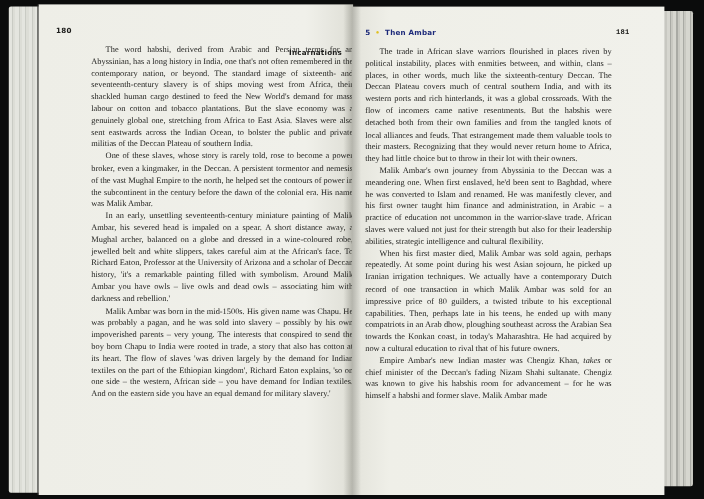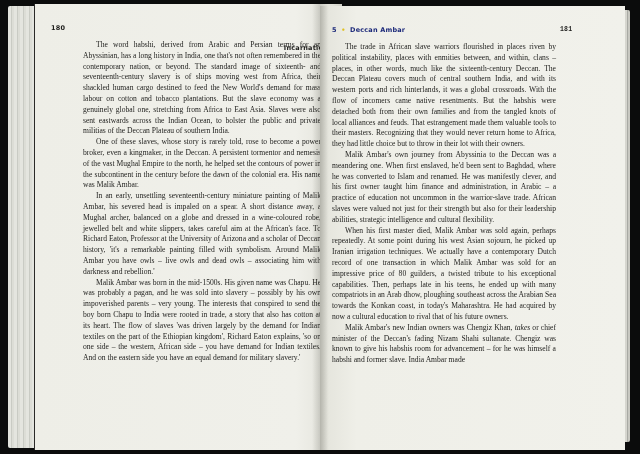--- a/index.html
+++ b/index.html
@@ -13,21 +13,21 @@
     background: repeating-linear-gradient(90deg, #e4e5df 0px, #e4e5df 3px, #c9cbc4 3px, #c9cbc4 4px, #dcddd6 4px, #dcddd6 6px);
     border-radius: 2px 0 0 2px;
   }
   .stack-right {
     position: absolute; left: 600px; top: 10px; width: 30px; height: 432px;
     background: repeating-linear-gradient(90deg, #d6d6cf 0px, #d6d6cf 3px, #a9aaa4 3px, #a9aaa4 4px, #c8c8c1 4px, #c8c8c1 6px);
     border-radius: 0 2px 2px 0;
   }
   .page {
     position: absolute; top: 4px; height: 446px;
-    background: #efefe8; color: #1d1d1b; padding-left: 21px;
+    background: #efefe8; color: #1d1d1b;
   }
   .page.left {
     left: 34px; width: 286px;
     background: linear-gradient(90deg, #eeeee7 0%, #f0f0ea 85%, #e2e2da 97%, #cfcfc6 100%);
     border-left: 1px solid #2a2a28;
   }
   .page.right {
     left: 320px; width: 284px; top: 6px; height: 444px;
     background: linear-gradient(90deg, #cfcfc7 0%, #e6e6de 3%, #efefe8 12%, #f1f1eb 100%);
   }
@@ -68,24 +68,24 @@
     <p>One of these slaves, whose story is rarely told, rose to become a power broker, even a kingmaker, in the Deccan. A persistent tormentor and nemesis of the vast Mughal Empire to the north, he helped set the contours of power in the subcontinent in the century before the dawn of the colonial era. His name was Malik Ambar.</p>
     <p>In an early, unsettling seventeenth-century miniature painting of Malik Ambar, his severed head is impaled on a spear. A short distance away, a Mughal archer, balanced on a globe and dressed in a wine-coloured robe, jewelled belt and white slippers, takes careful aim at the African's face. To Richard Eaton, Professor at the University of Arizona and a scholar of Deccan history, 'it's a remarkable painting filled with symbolism. Around Malik Ambar you have owls – live owls and dead owls – associating him with darkness and rebellion.'</p>
     <p>Malik Ambar was born in the mid-1500s. His given name was Chapu. He was probably a pagan, and he was sold into slavery – possibly by his own impoverished parents – very young. The interests that conspired to send the boy born Chapu to India were rooted in trade, a story that also has cotton at its heart. The flow of slaves 'was driven largely by the demand for Indian textiles on the part of the Ethiopian kingdom', Richard Eaton explains, 'so on one side – the western, African side – you have demand for Indian textiles. And on the eastern side you have an equal demand for military slavery.'</p>
   </div>
 </div>
 
 <div class="page right">
   <span class="running-head rh-chapter">
     <span>5</span>
     <span class="dot">•</span>
-    <span>Deccan Ambar</span>
+    <span>Then Ambar</span>
   </span>
   <span class="running-head folio">181</span>
   <div class="body-text">
     <p class="first">The trade in African slave warriors flourished in places riven by political instability, places with enmities between, and within, clans – places, in other words, much like the sixteenth-century Deccan. The Deccan Plateau covers much of central southern India, and with its western ports and rich hinterlands, it was a global crossroads. With the flow of incomers came native resentments. But the habshis were detached both from their own families and from the tangled knots of local alliances and feuds. That estrangement made them valuable tools to their masters. Recognizing that they would never return home to Africa, they had little choice but to throw in their lot with their owners.</p>
     <p>Malik Ambar's own journey from Abyssinia to the Deccan was a meandering one. When first enslaved, he'd been sent to Baghdad, where he was converted to Islam and renamed. He was manifestly clever, and his first owner taught him finance and administration, in Arabic – a practice of education not uncommon in the warrior-slave trade. African slaves were valued not just for their strength but also for their leadership abilities, strategic intelligence and cultural flexibility.</p>
     <p>When his first master died, Malik Ambar was sold again, perhaps repeatedly. At some point during his west Asian sojourn, he picked up Iranian irrigation techniques. We actually have a contemporary Dutch record of one transaction in which Malik Ambar was sold for an impressive price of 80 guilders, a twisted tribute to his exceptional capabilities. Then, perhaps late in his teens, he ended up with many compatriots in an Arab dhow, ploughing southeast across the Arabian Sea towards the Konkan coast, in today's Maharashtra. He had acquired by now a cultural education to rival that of his future owners.</p>
-    <p><span>Malik Ambar's new Indian owners was Chengiz Khan, </span><em>takes</em><span> or chief minister of the Deccan's fading Nizam Shahi sultanate. Chengiz was known to give his habshis room for advancement – for he was himself a habshi and former slave. India Ambar made</span></p>
+    <p><span>Empire Ambar's new Indian master was Chengiz Khan, </span><em>takes</em><span> or chief minister of the Deccan's fading Nizam Shahi sultanate. Chengiz was known to give his habshis room for advancement – for he was himself a habshi and former slave. Malik Ambar made</span></p>
   </div>
 </div>
 
 <div class="gutter-shadow"></div>
 
 </body></html>

